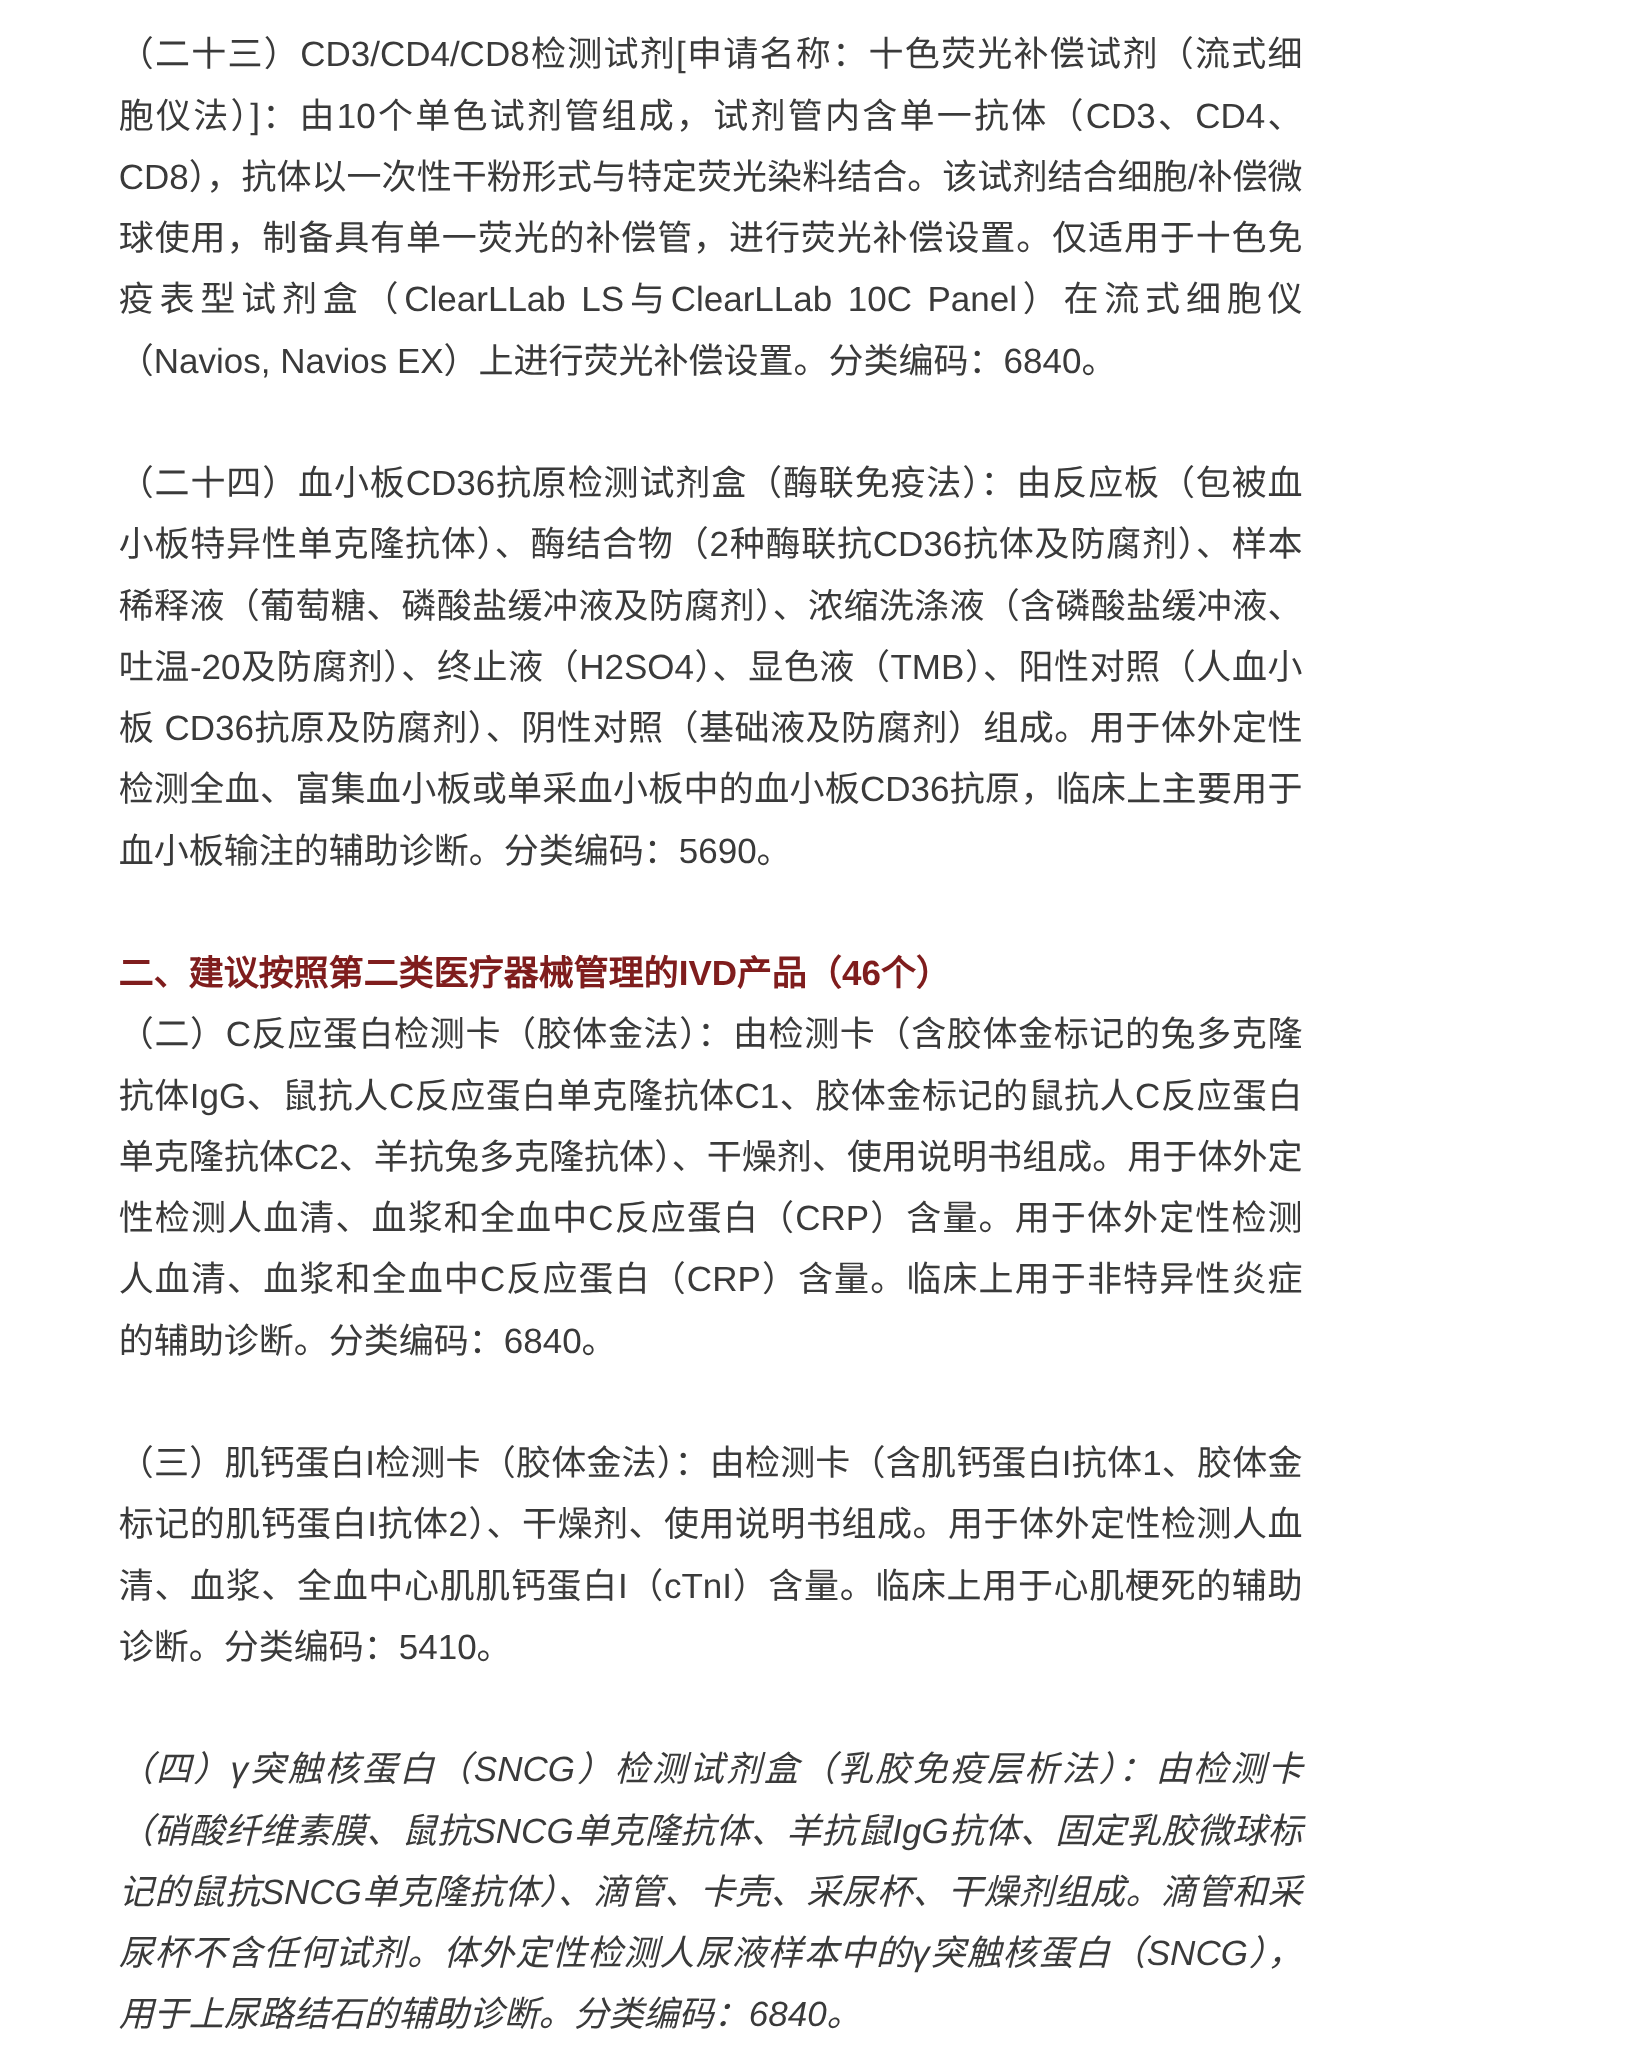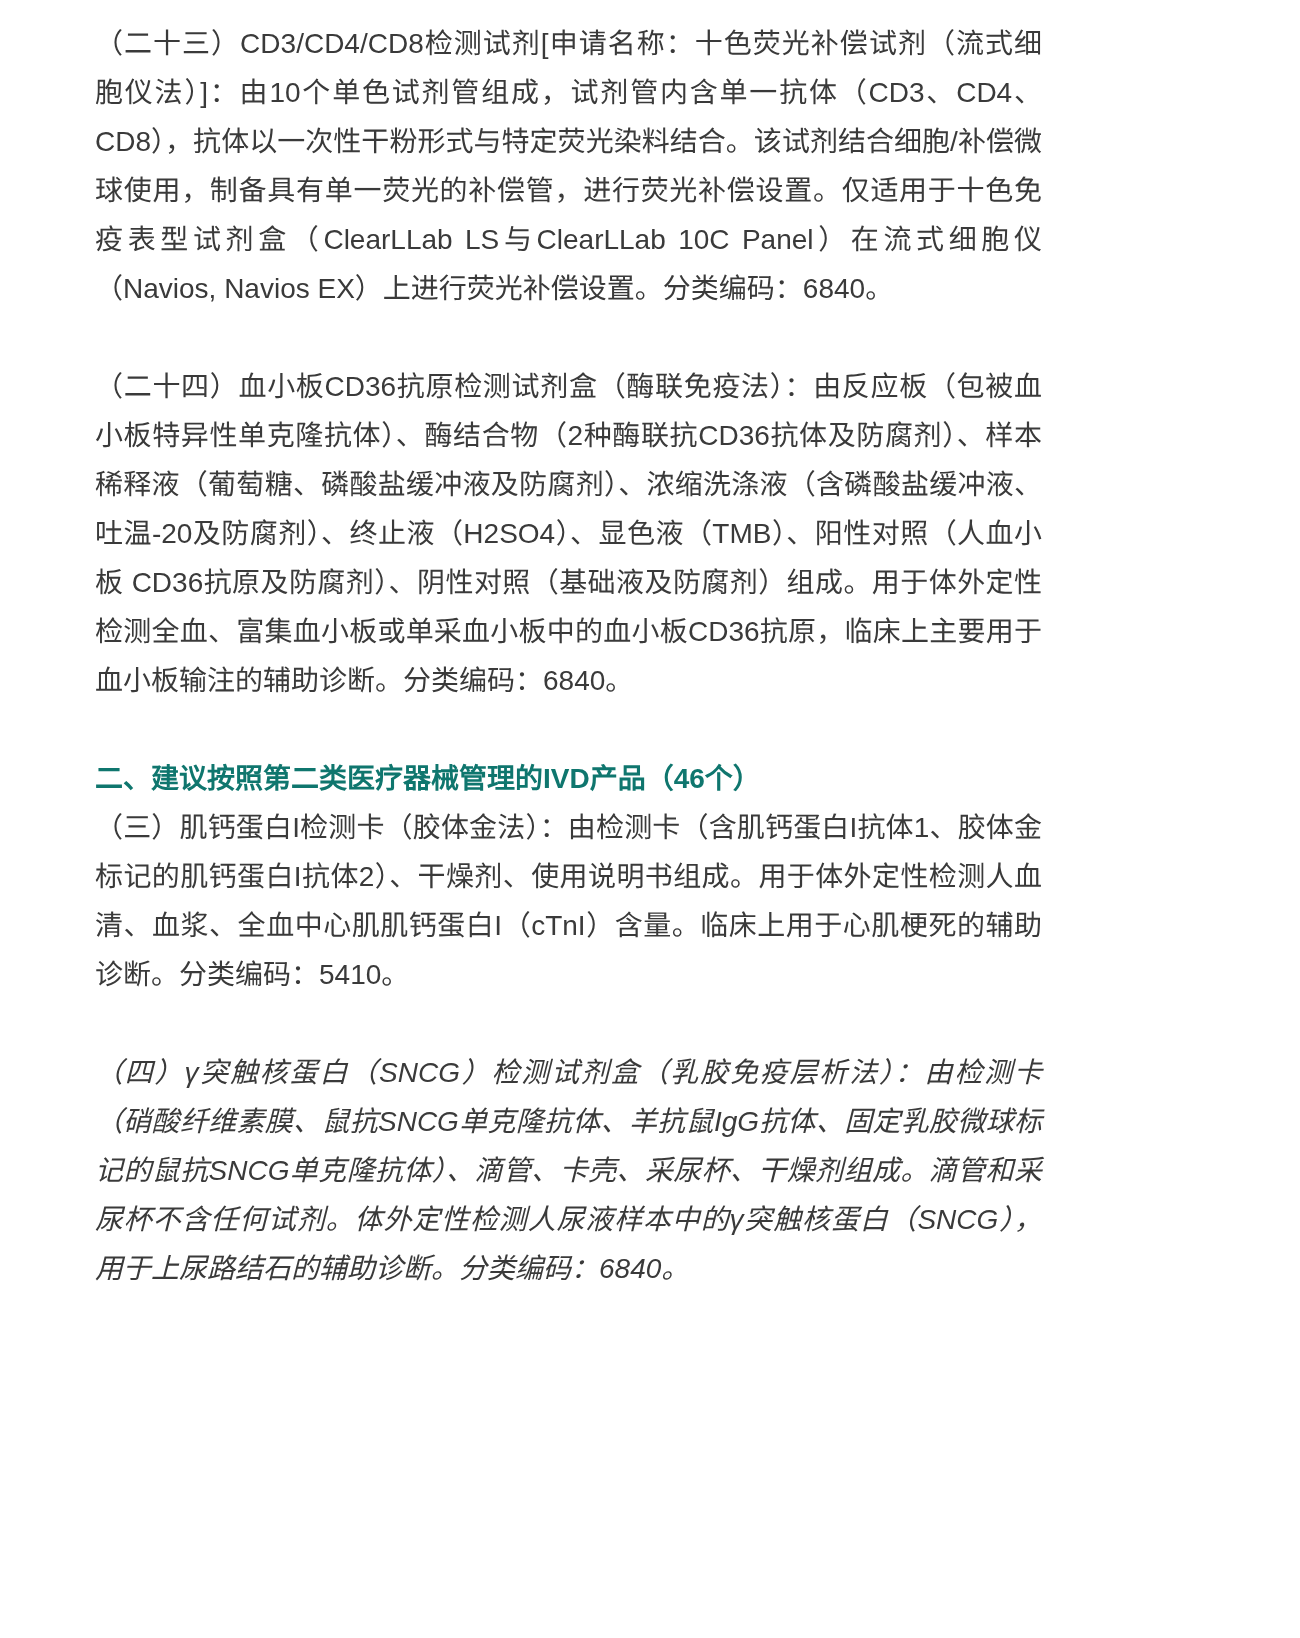--- a/index.html
+++ b/index.html
@@ -28,34 +28,35 @@
   }
   .para:last-child {
     margin-bottom: 0;
     font-style: italic;
   }
   .section-heading {
     margin: 0;
     font-size: 28px;
     line-height: 49px;
     font-weight: 700;
-    color: #0f766e;
+    color: #7f1d1d;
     text-align: left;
   }
 </style>
 </head>
 <body>
 
 <main class="doc">
 
   <p class="para">（二十三）CD3/CD4/CD8检测试剂[申请名称：十色荧光补偿试剂（流式细胞仪法）]：由10个单色试剂管组成，试剂管内含单一抗体（CD3、CD4、CD8），抗体以一次性干粉形式与特定荧光染料结合。该试剂结合细胞/补偿微球使用，制备具有单一荧光的补偿管，进行荧光补偿设置。仅适用于十色免疫表型试剂盒（ClearLLab LS与ClearLLab 10C Panel）在流式细胞仪（Navios, Navios EX）上进行荧光补偿设置。分类编码：6840。</p>
 
-  <p class="para">（二十四）血小板CD36抗原检测试剂盒（酶联免疫法）：由反应板（包被血小板特异性单克隆抗体）、酶结合物（2种酶联抗CD36抗体及防腐剂）、样本稀释液（葡萄糖、磷酸盐缓冲液及防腐剂）、浓缩洗涤液（含磷酸盐缓冲液、吐温-20及防腐剂）、终止液（H2SO4）、显色液（TMB）、阳性对照（人血小板 CD36抗原及防腐剂）、阴性对照（基础液及防腐剂）组成。用于体外定性检测全血、富集血小板或单采血小板中的血小板CD36抗原，临床上主要用于血小板输注的辅助诊断。分类编码：6840。</p>
+  <p class="para">（二十四）血小板CD36抗原检测试剂盒（酶联免疫法）：由反应板（包被血小板特异性单克隆抗体）、酶结合物（2种酶联抗CD36抗体及防腐剂）、样本稀释液（葡萄糖、磷酸盐缓冲液及防腐剂）、浓缩洗涤液（含磷酸盐缓冲液、吐温-20及防腐剂）、终止液（H2SO4）、显色液（TMB）、阳性对照（人血小板 CD36抗原及防腐剂）、阴性对照（基础液及防腐剂）组成。用于体外定性检测全血、富集血小板或单采血小板中的血小板CD36抗原，临床上主要用于血小板输注的辅助诊断。分类编码：5690。</p>
 
   <h2 class="section-heading">二、建议按照第二类医疗器械管理的IVD产品（46个）</h2>
 
 
+  <p class="para">（二）C反应蛋白检测卡（胶体金法）：由检测卡（含胶体金标记的兔多克隆抗体IgG、鼠抗人C反应蛋白单克隆抗体C1、胶体金标记的鼠抗人C反应蛋白单克隆抗体C2、羊抗兔多克隆抗体）、干燥剂、使用说明书组成。用于体外定性检测人血清、血浆和全血中C反应蛋白（CRP）含量。用于体外定性检测人血清、血浆和全血中C反应蛋白（CRP）含量。临床上用于非特异性炎症的辅助诊断。分类编码：6840。</p>
 
   <p class="para">（三）肌钙蛋白I检测卡（胶体金法）：由检测卡（含肌钙蛋白I抗体1、胶体金标记的肌钙蛋白I抗体2）、干燥剂、使用说明书组成。用于体外定性检测人血清、血浆、全血中心肌肌钙蛋白I（cTnI）含量。临床上用于心肌梗死的辅助诊断。分类编码：5410。</p>
 
   <p class="para">（四）γ突触核蛋白（SNCG）检测试剂盒（乳胶免疫层析法）：由检测卡（硝酸纤维素膜、鼠抗SNCG单克隆抗体、羊抗鼠IgG抗体、固定乳胶微球标记的鼠抗SNCG单克隆抗体）、滴管、卡壳、采尿杯、干燥剂组成。滴管和采尿杯不含任何试剂。体外定性检测人尿液样本中的γ突触核蛋白（SNCG），用于上尿路结石的辅助诊断。分类编码：6840。</p>
 
 </main>
 
 </body></html>

